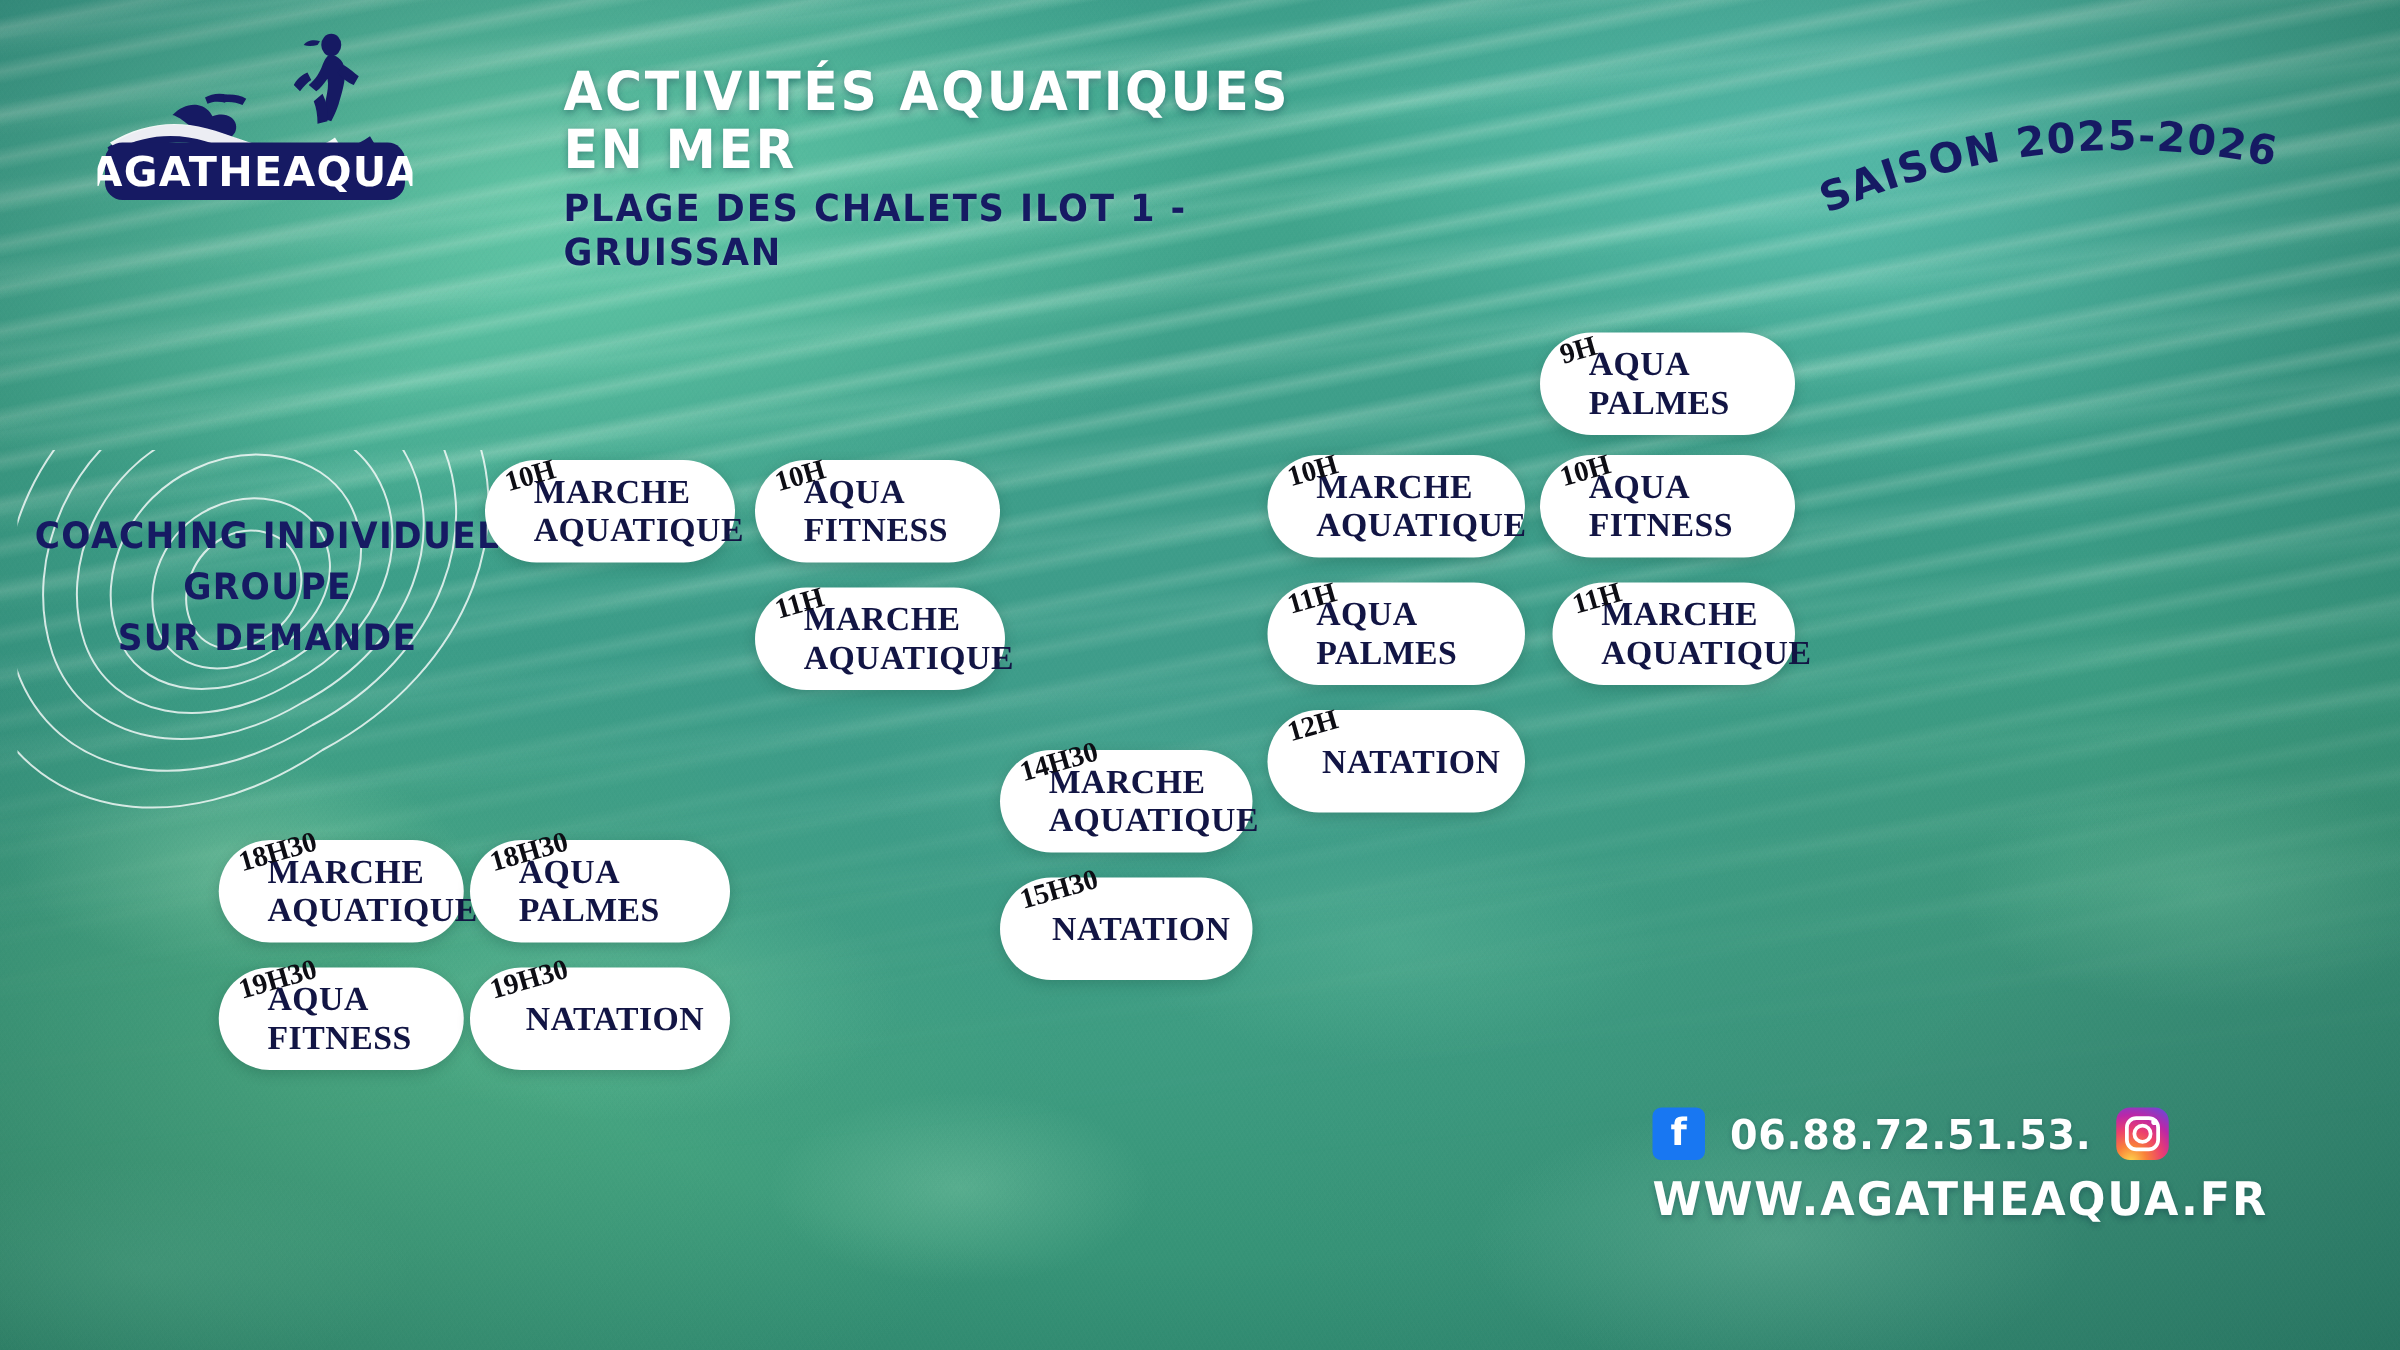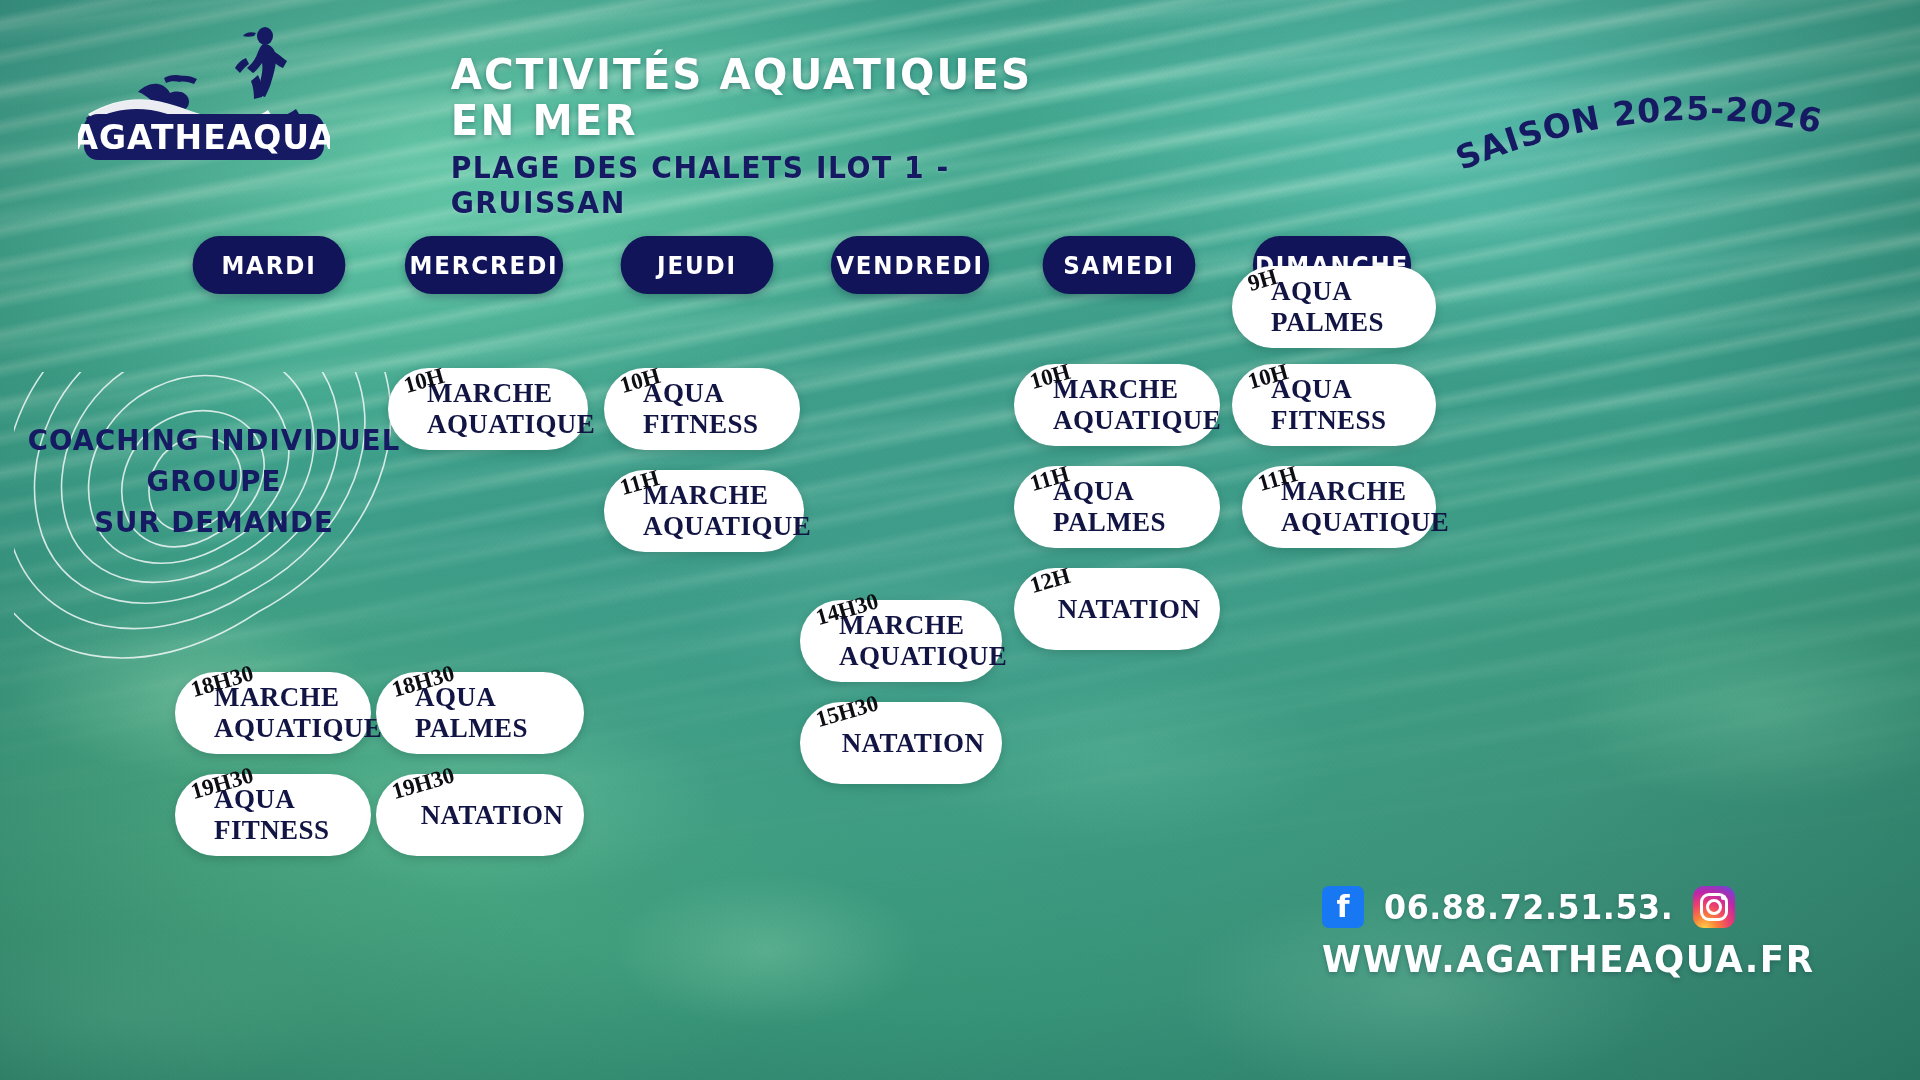--- a/index.html
+++ b/index.html
@@ -145,21 +145,21 @@
     font-size: 25px;
     letter-spacing: 2px;
     transform: scaleX(.92);
     box-shadow: 0 3px 9px rgba(5,22,45,.30);
   }
   .day-pill span { transform: none; }
 
   
   .coaching {
     position: absolute;
-    left: 14px; top: 372px;
+    left: 14px; top: 360px;
     width: 400px; height: 300px;
   }
   .rings { position: absolute; inset: 0; }
   .rings svg { width: 100%; height: 100%; display:block; }
   .coaching-text {
     position: absolute;
     left: 0; top: 48px;
     width: 400px;
     text-align: center;
     font-family: "DejaVu Sans", sans-serif;
@@ -294,40 +294,20 @@
 
   <div class="season">
     <svg viewBox="0 0 420 90">
       <defs>
         <path id="seasonArc" d="M6,78 Q210,-12 414,48"></path>
       </defs>
       <text><textPath href="#seasonArc" startOffset="2%"><tspan>SAISON 2025-2026</tspan></textPath></text>
     </svg>
   </div>
 
-  <div class="days">
-      <div class="day-pill" style="left: 186px; width: 166px;">
-        <span>MARDI</span>
-      </div>
-      <div class="day-pill" style="left: 398px; width: 172px;">
-        <span>MERCREDI</span>
-      </div>
-      <div class="day-pill" style="left: 614px; width: 166px;">
-        <span>JEUDI</span>
-      </div>
-      <div class="day-pill" style="left: 824px; width: 172px;">
-        <span>VENDREDI</span>
-      </div>
-      <div class="day-pill" style="left: 1036px; width: 166px;">
-        <span>SAMEDI</span>
-      </div>
-      <div class="day-pill" style="left: 1246px; width: 172px;">
-        <span>DIMANCHE</span>
-      </div>
-    </div>
 
   <div class="coaching">
     <div class="rings">
       <svg viewBox="0 0 400 300" aria-hidden="true">
         <g fill="none" stroke="#ffffff" stroke-opacity=".78" stroke-width="1.6">
           <path d="M198 150c26-16 36-44 24-66-10-19-36-25-57-14-24 13-36 42-27 66 8 23 35 31 60 14z"></path>
           <path d="M205 160c40-22 56-64 37-95-16-26-54-34-88-18-36 17-55 60-42 96 12 33 53 43 93 17z"></path>
           <path d="M212 172c56-30 78-89 52-132-22-36-75-47-122-25C90 38 62 98 80 148c16 45 74 58 132 24z"></path>
           <path d="M220 186c72-38 99-113 66-167-28-45-95-58-155-31C68 15 32 91 54 155c21 58 94 74 166 31z"></path>
           <path d="M228 202c88-46 120-138 80-203-33-54-114-69-187-37C46-8 2 85 28 163c25 71 113 91 200 39z"></path>

